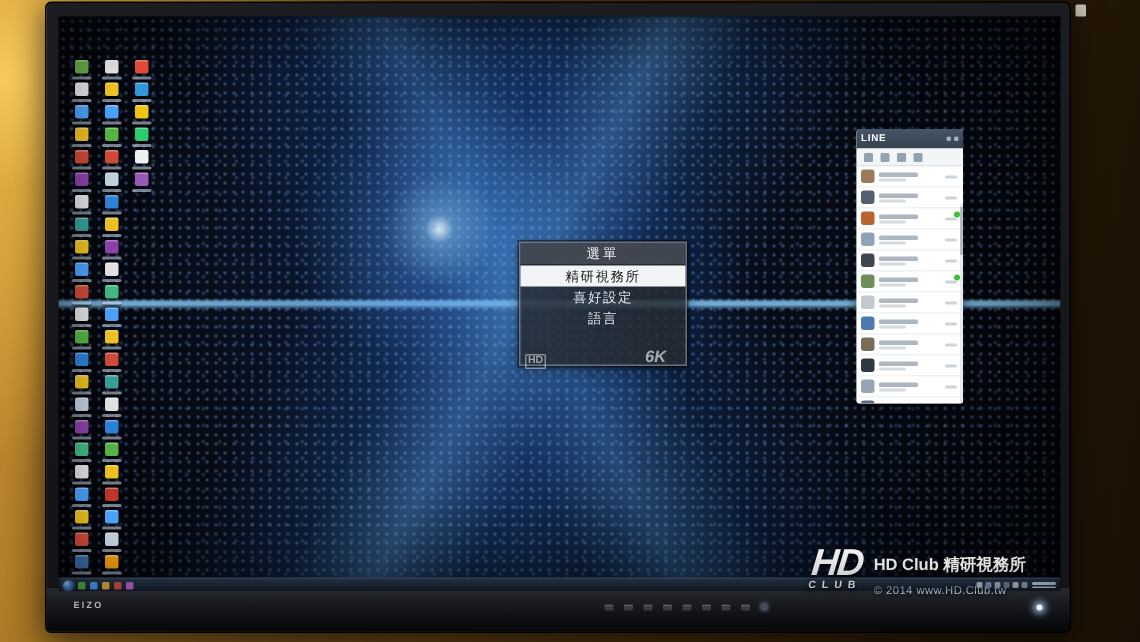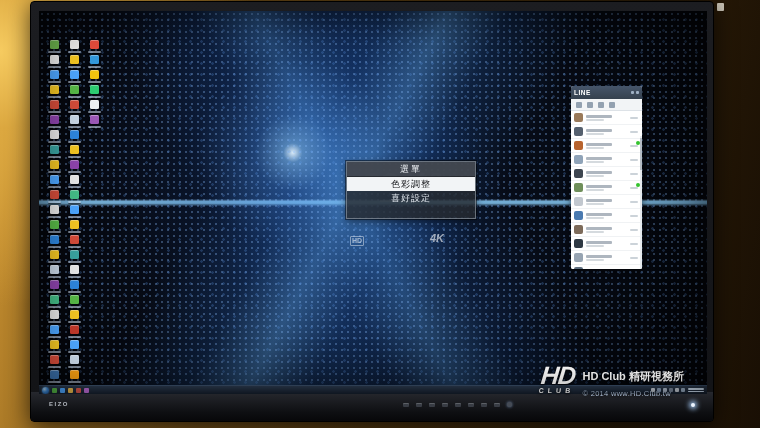--- a/index.html
+++ b/index.html
@@ -33,21 +33,21 @@
   .wp-hd{position:absolute;left:311px;top:225px;z-index:6;font-size:7px;font-weight:800;color:#fff;opacity:.55;border:1px solid rgba(255,255,255,.8);padding:0 1px;border-radius:1px;line-height:8px;}
   .wp-4k{position:absolute;left:391px;top:221px;z-index:6;font-size:11px;font-weight:900;font-style:italic;color:#fff;opacity:.6;}
 
   
   .desktop-icons{position:absolute;left:5px;top:28px;height:348px;display:grid;grid-template-rows:repeat(23,15px);grid-auto-flow:column;grid-auto-columns:20px;z-index:2;}
   .dicon{display:flex;flex-direction:column;align-items:center;justify-content:center;}
   .dicon-sq{width:9px;height:9px;border-radius:1.5px;box-shadow:0 0 2px rgba(0,0,0,.8), inset 0 1px 0 rgba(255,255,255,.35);}
   .dicon-lbl{width:13px;height:2px;margin-top:1.5px;background:rgba(215,230,250,.55);border-radius:1px;box-shadow:0 1px 1px rgba(0,0,0,.6);}
 
   
-  .osd-menu{position:absolute;left:307px;top:150px;width:130px;z-index:5;background:rgba(38,41,46,.82);border:1px solid rgba(165,175,185,.55);box-shadow:0 0 0 1px rgba(0,0,0,.45), 0 2px 8px rgba(0,0,0,.5);padding-bottom:13px;}
+  .osd-menu{position:absolute;left:307px;top:150px;width:112px;z-index:5;background:rgba(38,41,46,.82);border:1px solid rgba(165,175,185,.55);box-shadow:0 0 0 1px rgba(0,0,0,.45), 0 2px 8px rgba(0,0,0,.5);padding-bottom:24px;}
   .osd-title{height:15px;line-height:15px;text-align:center;color:#eef1f5;background:rgba(72,78,86,.8);letter-spacing:2px;font-size:9px;border-bottom:1px solid rgba(0,0,0,.4);}
   .osd-item{height:14px;line-height:14px;text-align:center;color:#e0e6ed;letter-spacing:1px;font-size:9px;}
   .osd-item.selected{background:#f2f4f6;color:#15161a;}
 
   
   .line-window{position:absolute;left:532px;top:75px;width:71px;height:183px;background:#fff;z-index:7;border-radius:2px;box-shadow:0 2px 7px rgba(0,0,0,.6);overflow:hidden;display:flex;flex-direction:column;}
   .line-header{height:13px;flex:none;background:linear-gradient(#46556a,#35414e);display:flex;align-items:center;padding:0 3px;}
   .line-title{color:#fff;font-size:6.5px;font-weight:bold;letter-spacing:.5px;}
   .line-controls{margin-left:auto;display:flex;gap:2px;}
   .lc-dot{width:3px;height:3px;border-radius:1px;background:#9fb0c4;}
@@ -99,21 +99,21 @@
   <div class="monitor">
     <div class="screen">
       <div class="wallpaper"></div>
       <div class="dots"></div>
       <div class="dots2"></div>
       <div class="vignette"></div>
 
       <div class="wp-model">CG318</div>
       <div class="wp-url"></div>
       <div class="wp-hd">HD</div>
-      <div class="wp-4k">4K</div>
+      <div class="wp-4k">6K</div>
 
       <div class="desktop-icons">
           <div class="dicon">
             <span class="dicon-sq" style="background: rgb(106, 176, 76);"></span>
             <span class="dicon-lbl"></span>
           </div>
           <div class="dicon">
             <span class="dicon-sq" style="background: rgb(232, 232, 232);"></span>
             <span class="dicon-lbl"></span>
           </div>
@@ -315,22 +315,23 @@
           </div>
           <div class="dicon">
             <span class="dicon-sq" style="background: rgb(155, 89, 182);"></span>
             <span class="dicon-lbl"></span>
           </div>
         </div>
 
       <div class="osd-menu">
         <div class="osd-title">選單</div>
         <div>
-            <div class="osd-item selected">色彩調整</div>
+            <div class="osd-item selected">精研視務所</div>
             <div class="osd-item">喜好設定</div>
+            <div class="osd-item">語言</div>
           </div>
       </div>
 
       <div class="line-window">
         <div class="line-header">
           <span class="line-title">LINE</span>
           <span class="line-controls">
             <span class="lc-dot"></span>
             <span class="lc-dot"></span>
           </span>

